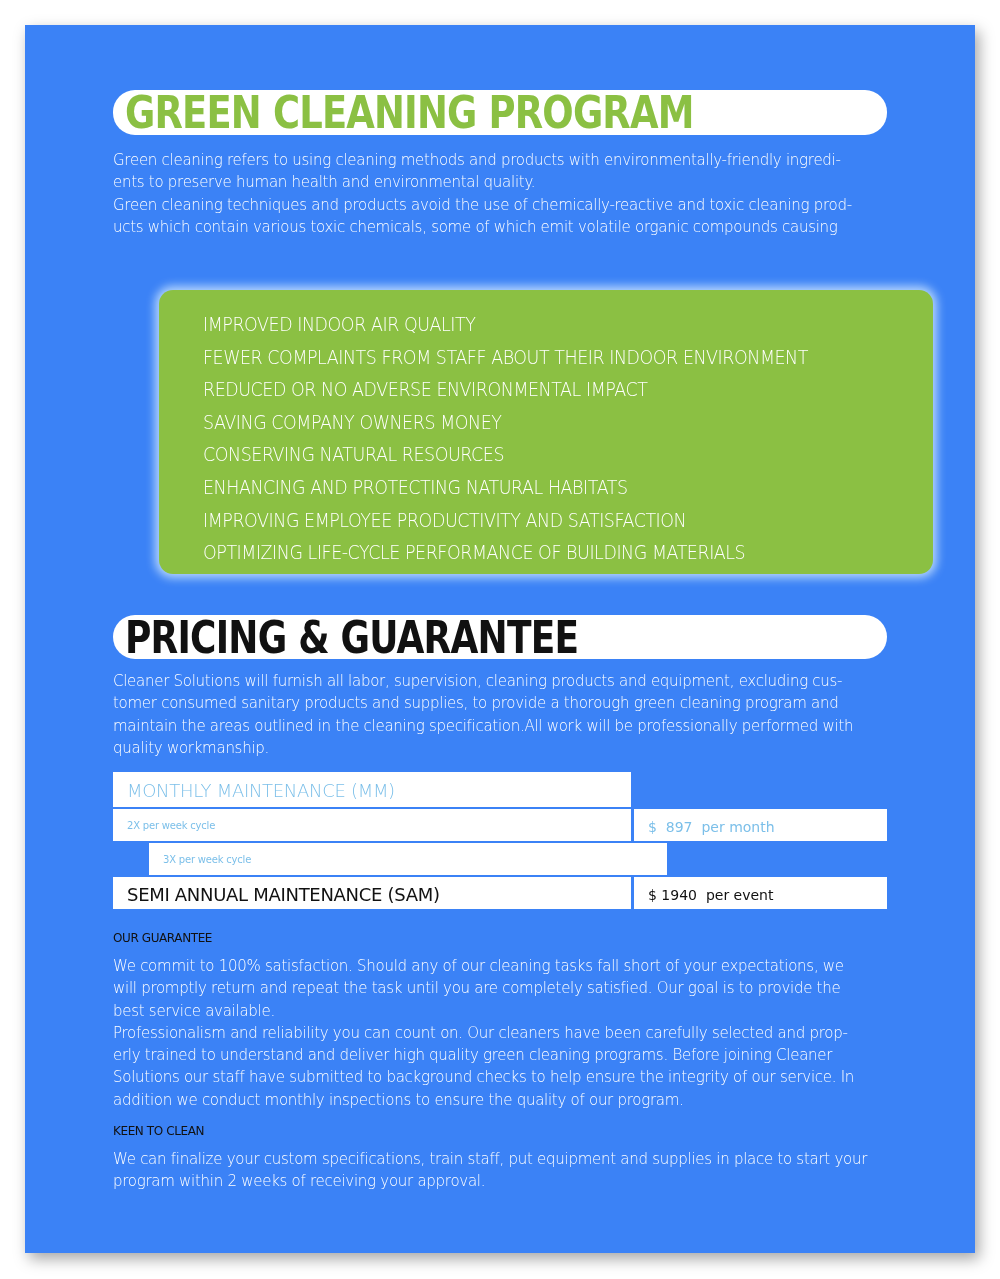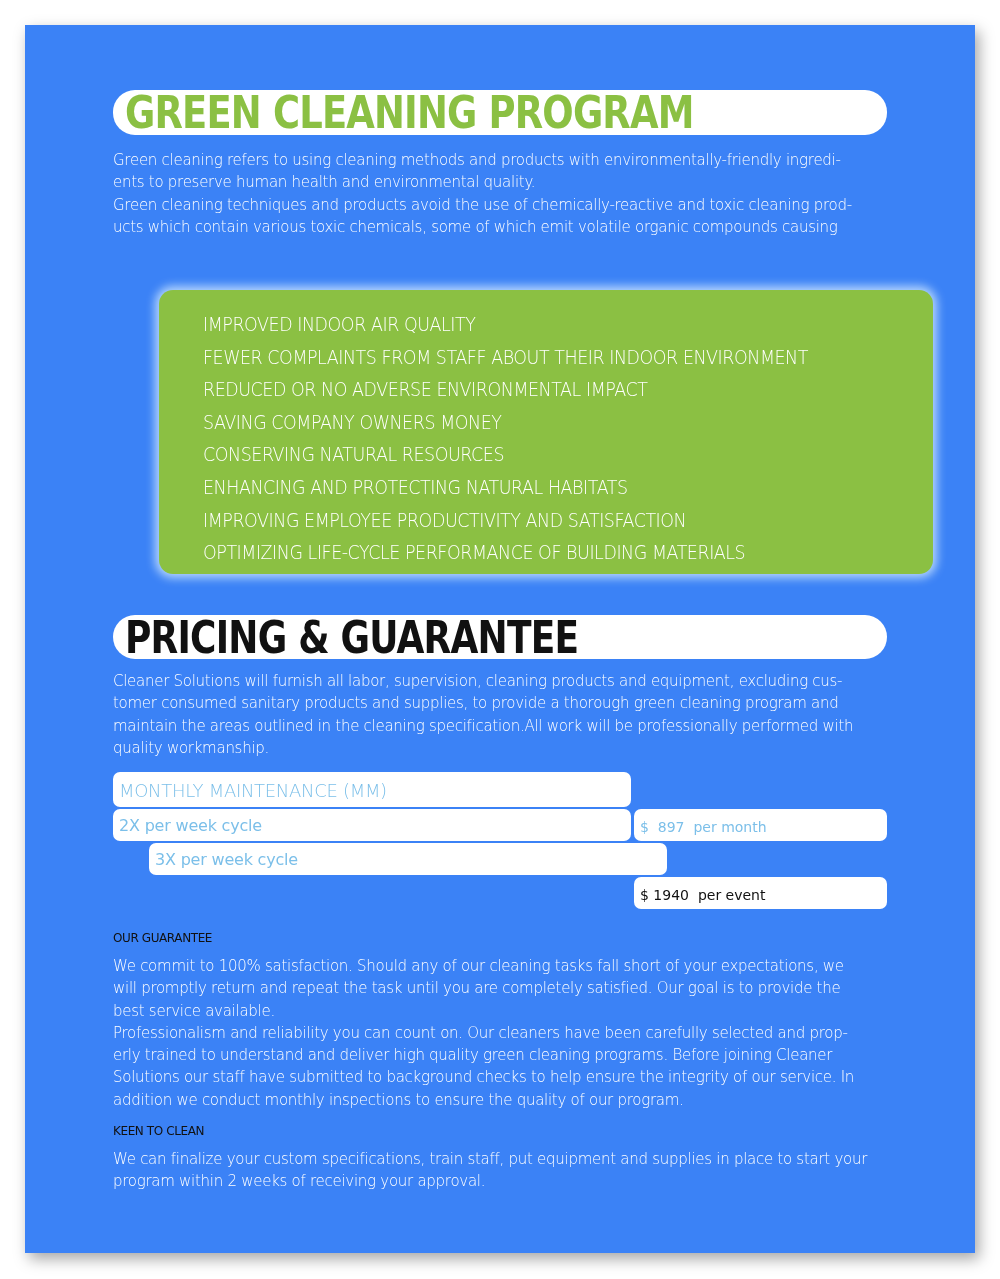--- a/index.html
+++ b/index.html
@@ -116,36 +116,35 @@
     left: 0;
     height: 32px;
     width: 774px;
   }
   .cell {
     position: absolute;
     top: 0;
     height: 32px;
     background: #ffffff;
     box-sizing: border-box;
-    padding-left: 6px;
+    padding-left: 14px;
     white-space: nowrap;
     overflow: hidden;
-    border-radius: 7px;
   }
   .cell-label { left: 0; width: 518px; }
   .cell-price { left: 521px; width: 253px; }
   .row-head { top: 0; height: 35px; }
   .row-head .cell-label { height: 35px; width: 518px; }
   .row-a { top: 37px; }
   .row-b { top: 71px; margin-left: 36px; }
   .row-c { top: 105px; }
   .txt-light { color: #7bbfe9; }
   .txt-dark { color: #111111; }
   .head-text { font-size: 18px; line-height: 37px; letter-spacing: -0.3px; font-weight: 300; }
-  .sub-text { font-size: 16px; line-height: 34px; letter-spacing: -0.2px; }
+  .sub-text { font-size: 10px; line-height: 34px; letter-spacing: -0.2px; }
   .price-text { font-size: 14px; line-height: 36px; letter-spacing: 0px; }
   .sam-text { font-size: 18px; line-height: 36px; letter-spacing: -0.3px; }
 
   .subhead {
     position: absolute;
     left: 88px;
     color: #111111;
     font-size: 12px;
     letter-spacing: -0.4px;
     white-space: nowrap;
@@ -191,20 +190,21 @@
       <div class="cell cell-label txt-light head-text">MONTHLY MAINTENANCE (MM)</div>
     </div>
     <div class="prow row-a">
       <div class="cell cell-label txt-light sub-text">2X per week cycle</div>
       <div class="cell cell-price txt-light price-text" style="white-space:pre;">$  897  per month</div>
     </div>
     <div class="prow row-b">
       <div class="cell cell-label txt-light sub-text">3X per week cycle</div>
     </div>
     <div class="prow row-c">
+      <div class="cell cell-label txt-dark sam-text">SEMI ANNUAL MAINTENANCE (SAM)</div>
       <div class="cell cell-price txt-dark price-text" style="white-space:pre;">$ 1940  per event</div>
     </div>
   </div>
 
   <div class="subhead" style="top:906px;">OUR GUARANTEE</div>
   <div class="para" style="top:930px;">
     <p>We commit to 100% satisfaction. Should any of our cleaning tasks fall short of your expectations, we will promptly return and repeat the task until you are completely satisfied. Our goal is to provide the best service available.</p>
     <p>Professionalism and reliability you can count on. Our cleaners have been carefully selected and prop-erly trained to understand and deliver high quality green cleaning programs.  Before joining Cleaner Solutions our staff have submitted to background checks to help ensure the integrity of our service. In addition we conduct monthly inspections to ensure the quality of our program.</p>
   </div>
 

